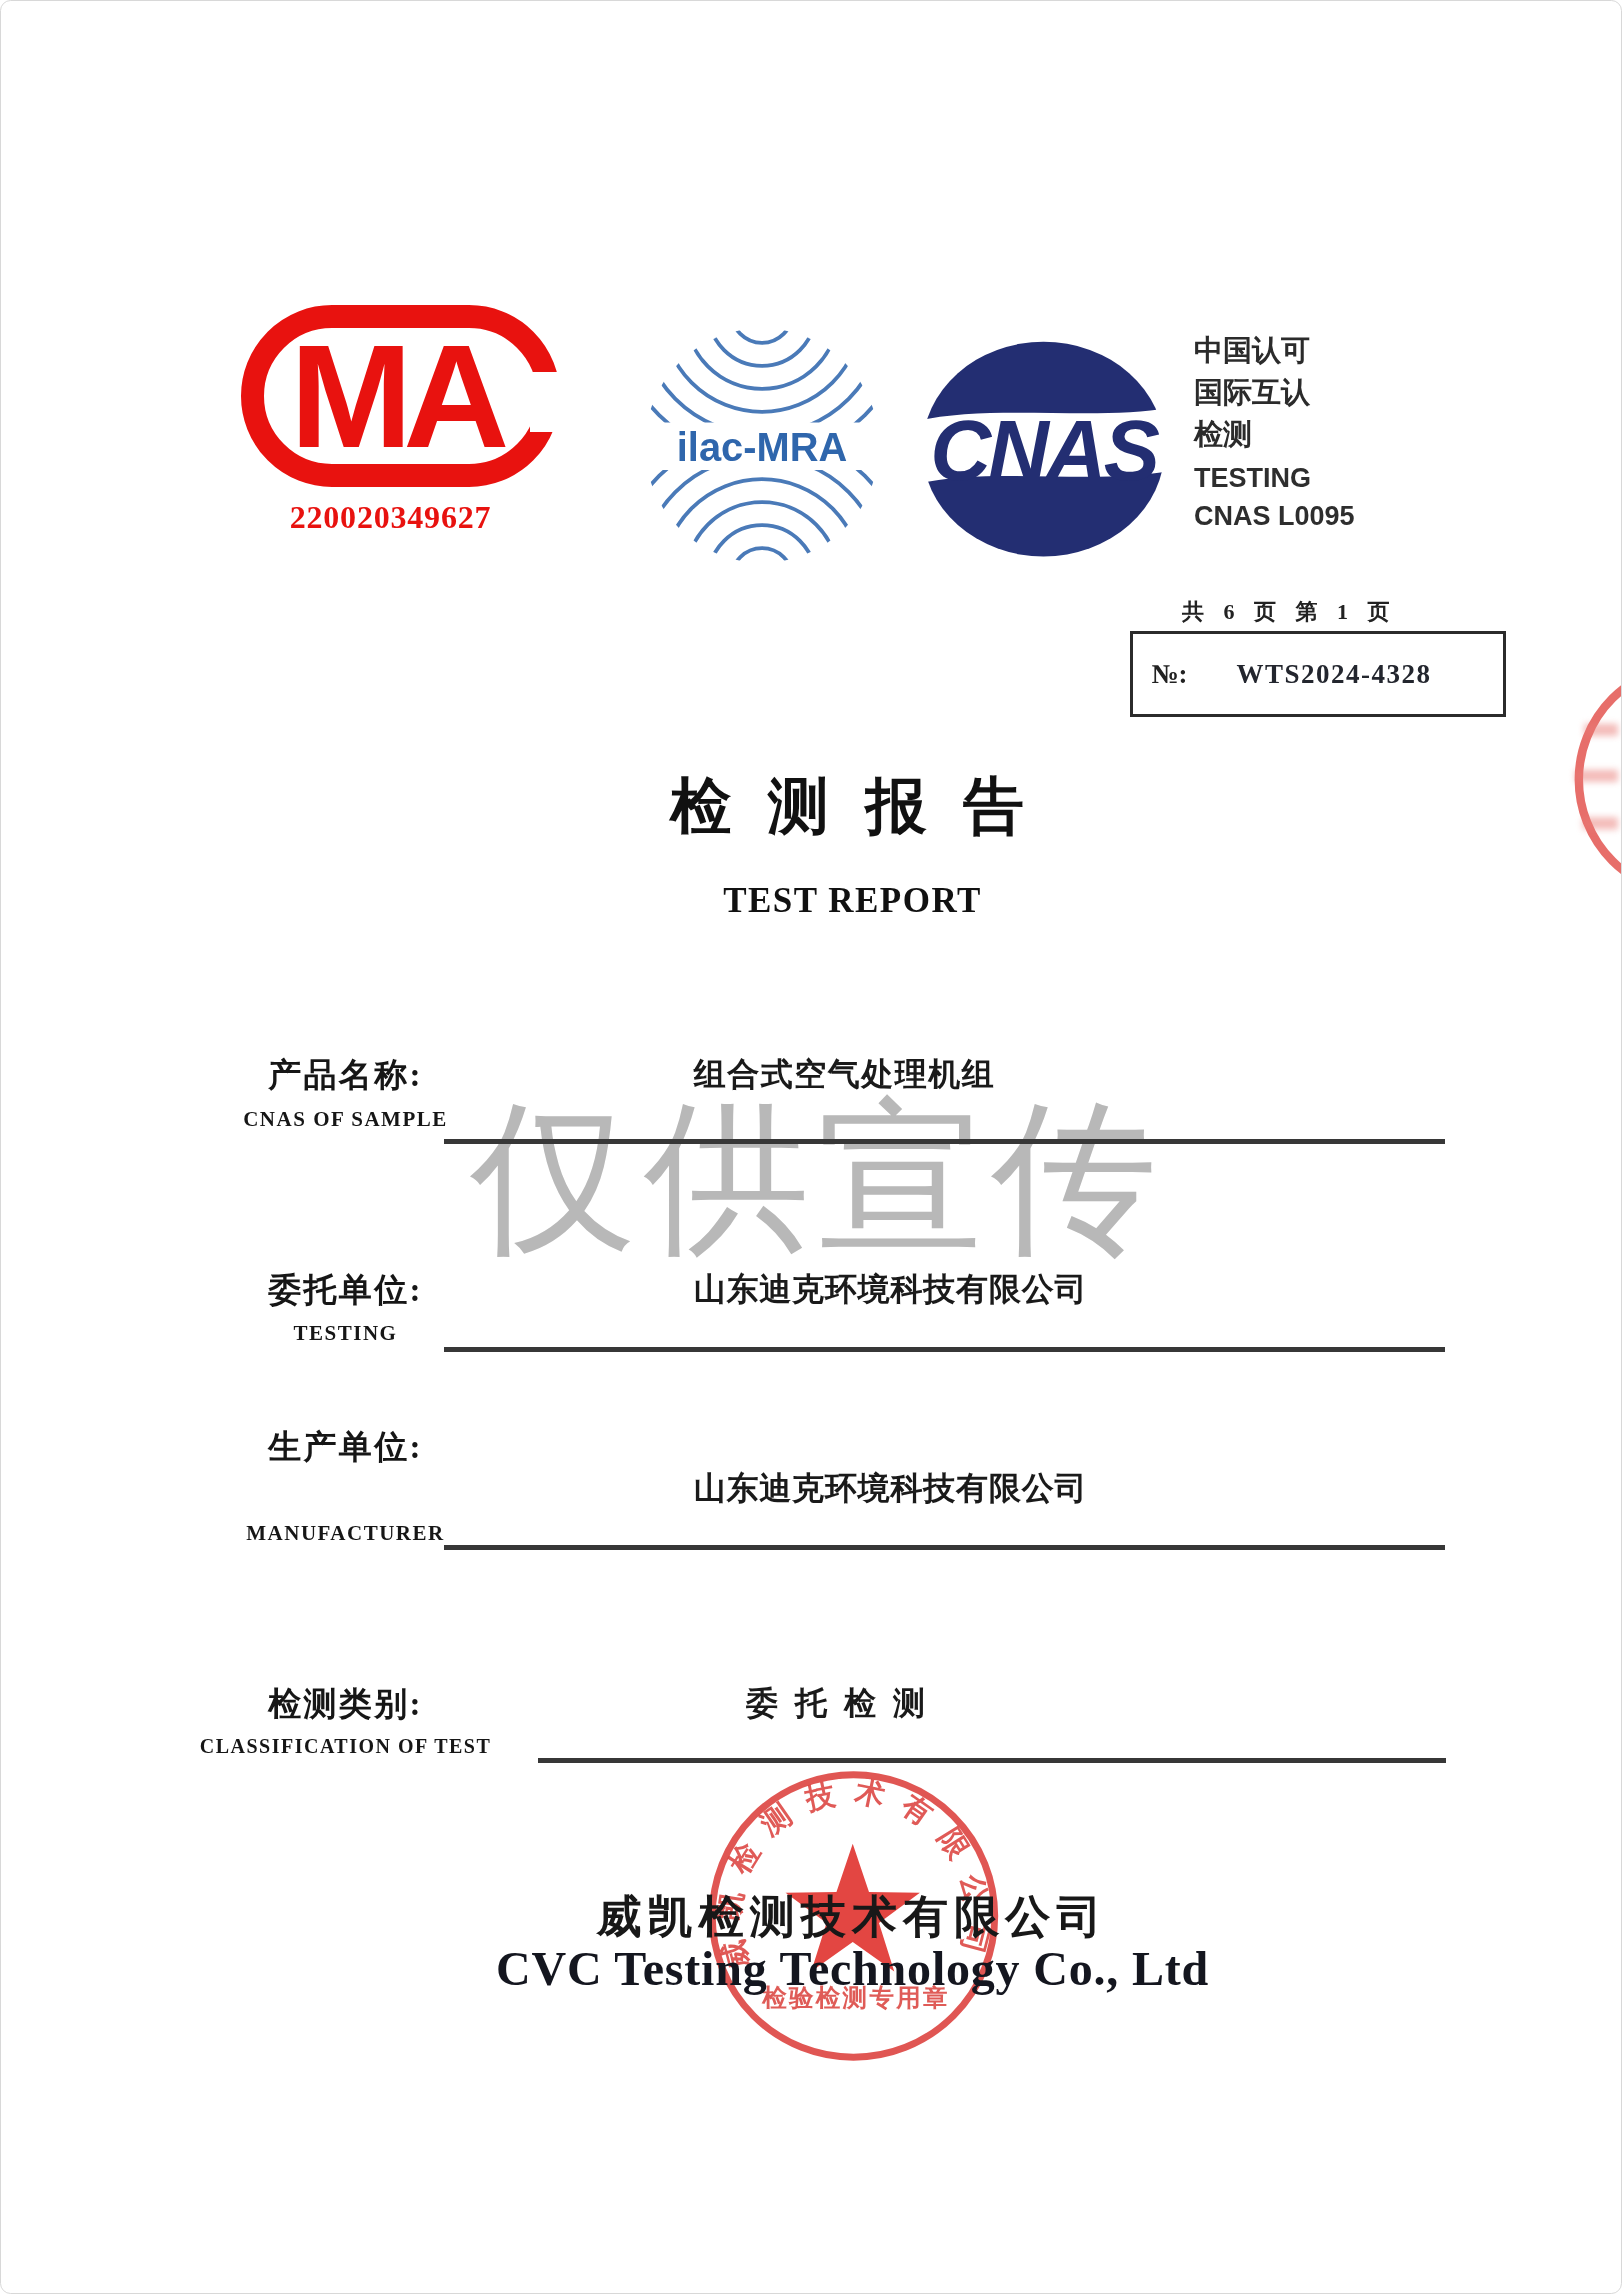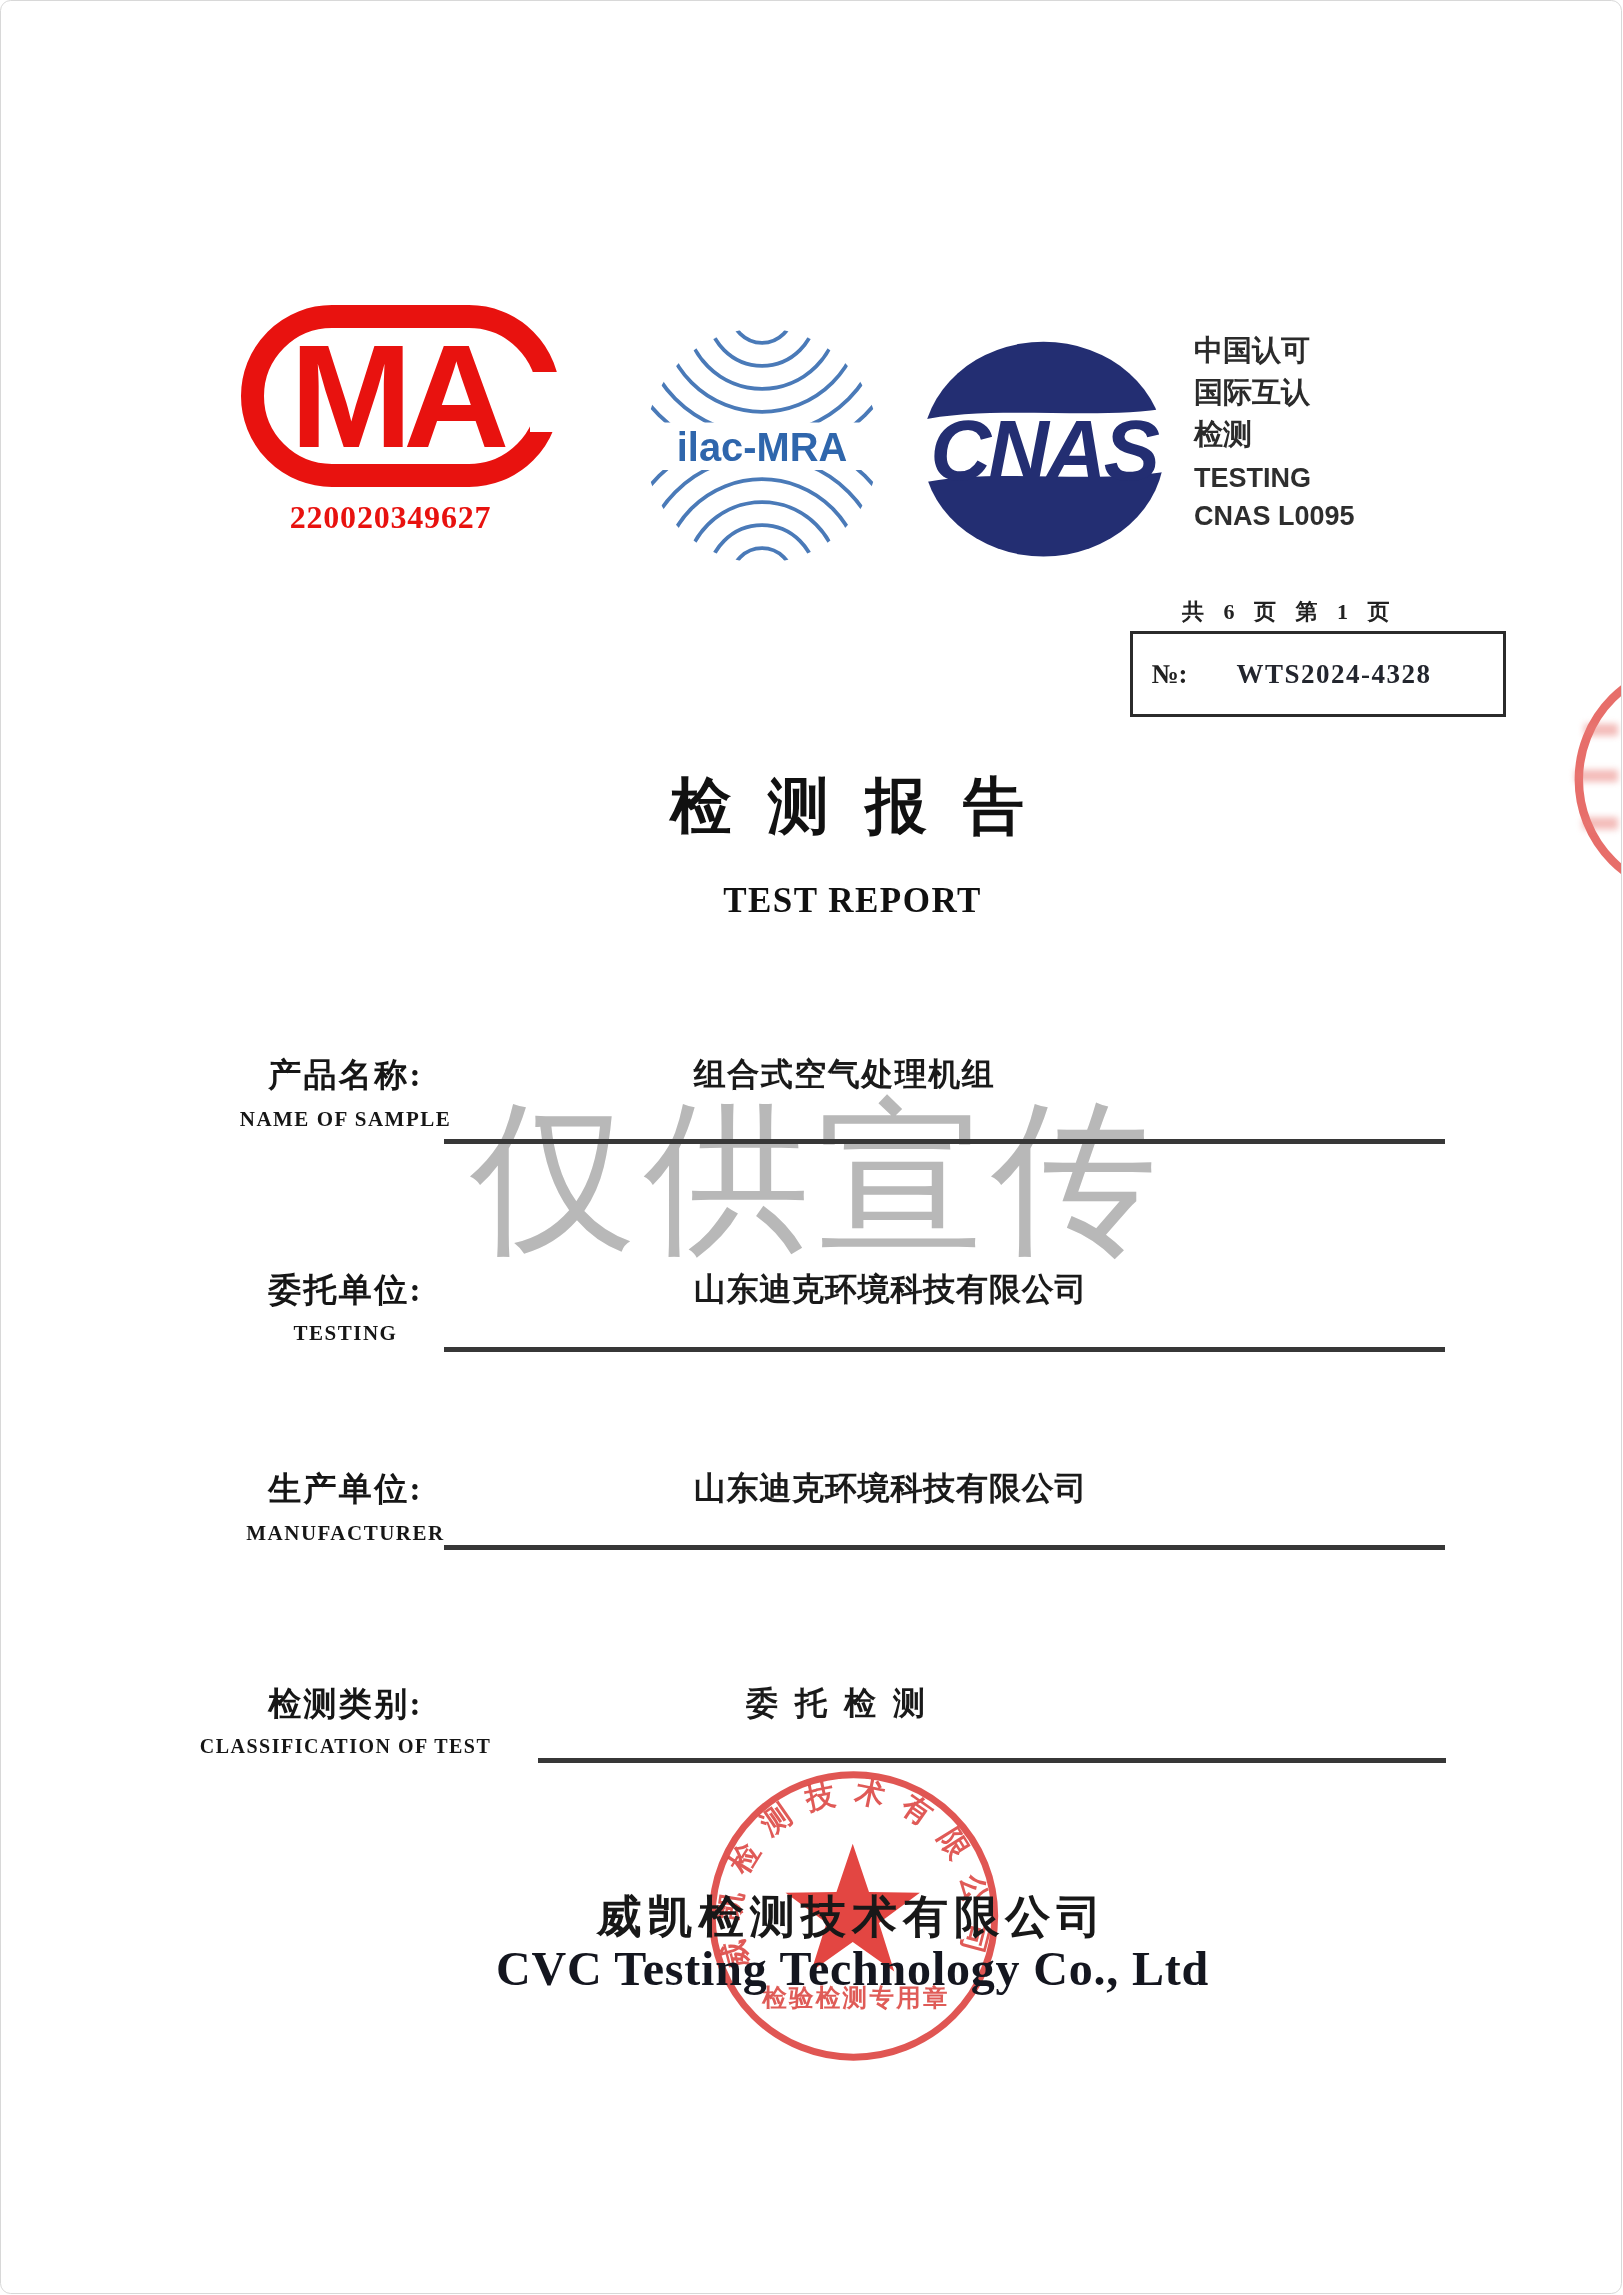--- a/index.html
+++ b/index.html
@@ -109,30 +109,30 @@
     <span class="no-label">№:</span>
     <span class="no-value">WTS2024-4328</span>
   </div>
 
   <div class="abs title-cn z2">检 测 报 告</div>
   <div class="abs watermark">仅供宣传</div>
 
   <div class="abs title-en z2">TEST REPORT</div>
 
   <div class="abs flabel-cn z2" style="top:1052px;">产品名称:</div>
-  <div class="abs flabel-en z2" style="top:1106px;">NAME OF SAMPLE</div>
+  <div class="abs flabel-en z2" style="top:1106px;">CNAS OF SAMPLE</div>
   <div class="abs fvalue z2" style="left:629px;top:1052px;width:429px;letter-spacing:1.5px;">组合式空气处理机组</div>
   <div class="abs uline z2" style="left:443px;top:1138px;width:1001px;"></div>
 
   <div class="abs flabel-cn z2" style="top:1267px;">委托单位:</div>
   <div class="abs flabel-en z2" style="top:1320px;">TESTING</div>
   <div class="abs fvalue z2" style="left:652px;top:1267px;width:475px;letter-spacing:0.8px;">山东迪克环境科技有限公司</div>
   <div class="abs uline z2" style="left:443px;top:1346px;width:1001px;"></div>
 
-  <div class="abs flabel-cn z2" style="top:1466px;">生产单位:</div>
+  <div class="abs flabel-cn z2" style="top:1424px;">生产单位:</div>
   <div class="abs flabel-en z2" style="top:1520px;">MANUFACTURER</div>
   <div class="abs fvalue z2" style="left:652px;top:1466px;width:475px;letter-spacing:0.8px;">山东迪克环境科技有限公司</div>
   <div class="abs uline z2" style="left:443px;top:1544px;width:1001px;"></div>
 
   <div class="abs flabel-cn z2" style="top:1681px;">检测类别:</div>
   <div class="abs flabel-en z2" style="top:1734px;font-size:20px;">CLASSIFICATION OF TEST</div>
   <div class="abs fvalue z2" style="left:682px;top:1681px;width:322px;letter-spacing:17px;">委托检测</div>
   <div class="abs uline z2" style="left:537px;top:1757px;width:908px;"></div>
 
   <div class="abs seal">

